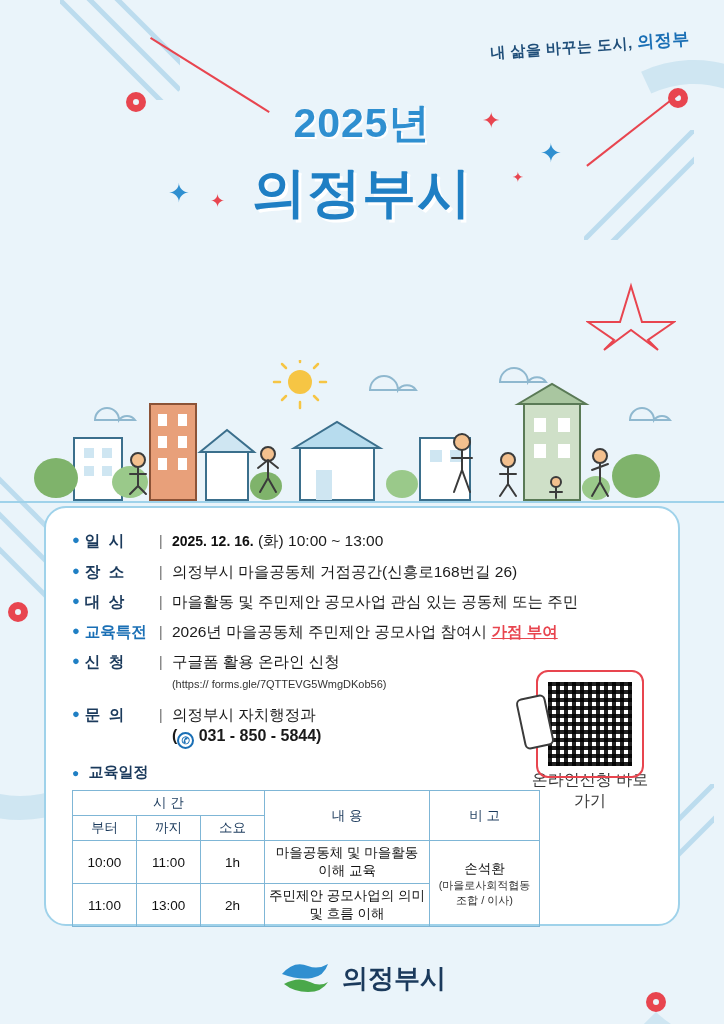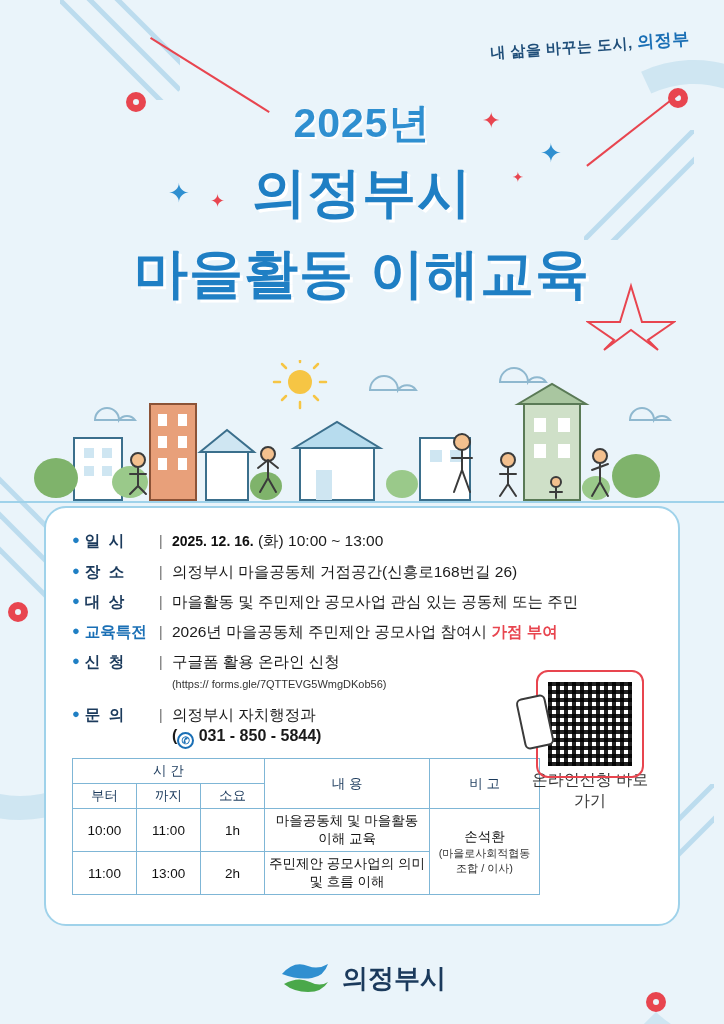--- a/index.html
+++ b/index.html
@@ -117,21 +117,21 @@
   }
   .label {
     width: 72px; flex: 0 0 72px;
     font-weight: bold; color: #1b3a5c;
     letter-spacing: 2px;
     line-height: 21px;
   }
   .label.tight { letter-spacing: 0px; color: #1a6fb5; }
   .sep { color: #777; margin: 0 9px 0 2px; line-height: 21px; }
   .value { line-height: 21px; flex: 1; }
-  .value .em-red { color: #e8454f; font-weight: bold; }
+  .value .em-red { color: #e8454f; font-weight: bold; text-decoration: underline; }
   .value .big-date { font-weight: bold; font-size: 14px; color: #111; }
   .value .sub { font-size: 11px; color: #333; }
   .phone { font-weight: bold; font-size: 16px; }
   .phone-icon {
     display: inline-block; width: 17px; height: 17px; border-radius: 50%;
     border: 2px solid #1a6fb5; color: #1a6fb5; font-size: 10px;
     line-height: 14px; text-align: center; vertical-align: -3px;
   }
 
   
@@ -230,21 +230,20 @@
 <div class="thin-line" style="right:30px; top:128px; width:120px; transform:rotate(-38deg);"></div>
 
 <div class="tagline">
   <span>내 삶을 바꾸는 도시,</span>
   <span class="brand">의정부</span>
 </div>
 
 <div class="title-block">
   <div class="title-year">2025년</div>
   <div class="title-main1">의정부시</div>
-  <div class="title-main2">마을활동 이해교육</div>
   <span class="star" style="left:168px; top:84px;">✦</span>
   <span class="star red" style="left:210px; top:96px; font-size:18px;">✦</span>
   <span class="star red" style="left:482px; top:14px; font-size:22px;">✦</span>
   <span class="star" style="left:540px; top:44px;">✦</span>
   <span class="star red" style="left:512px; top:74px; font-size:14px;">✦</span>
 </div>
 <svg class="bg-deco" style="right:48px; top:282px; width:90px; height:70px;" viewBox="0 0 90 70">
   <path d="M45 4 L56 40 L88 40 L62 58 L72 68 L45 48 L18 68 L28 58 L2 40 L34 40 Z" fill="none" stroke="#e8454f" stroke-width="2"></path>
 </svg>
 
@@ -384,20 +383,24 @@
       </span>
     </li>
   </ul>
 
   <div class="qr-wrap">
     <div class="phone-illo"></div>
     <div class="qr-box"></div>
     <div class="qr-caption">온라인신청 바로가기</div>
   </div>
 
+  <div class="sched-title">
+    <span class="bullet">●</span>
+    <span>교육일정</span>
+  </div>
 
   <table class="sched">
     <thead>
       <tr>
         <th colspan="3">시 간</th>
         <th rowspan="2">내 용</th>
         <th rowspan="2">비 고</th>
       </tr>
       <tr>
         <th class="col-narrow">부터</th>

